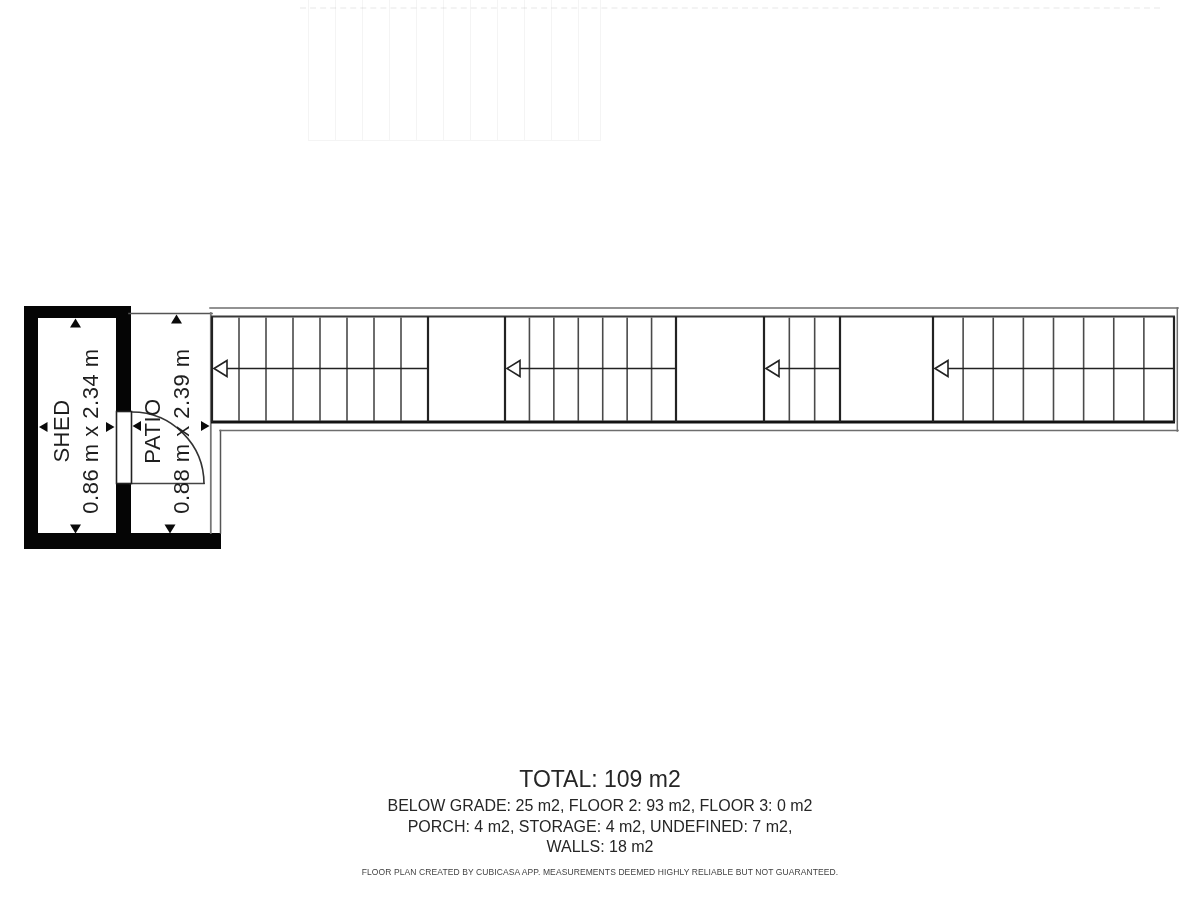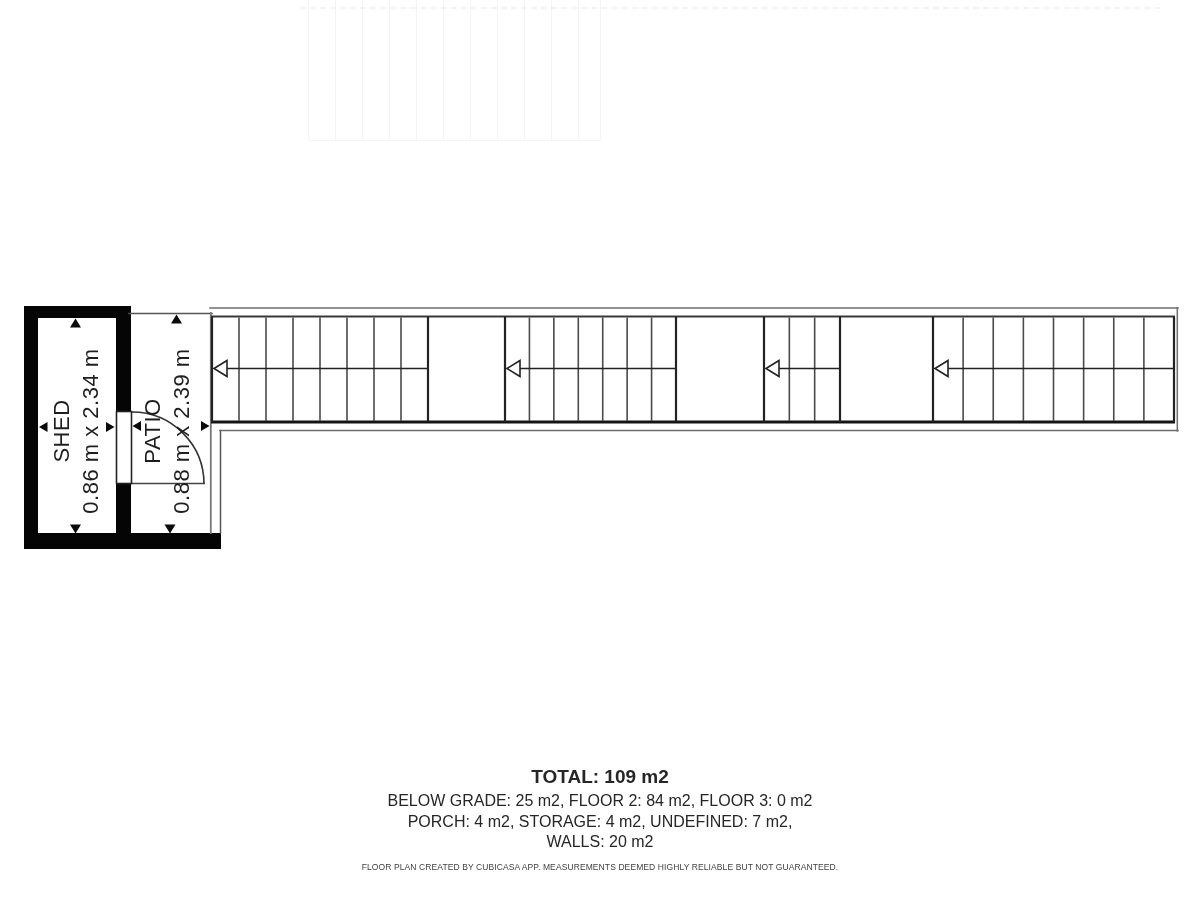--- a/index.html
+++ b/index.html
@@ -19,21 +19,21 @@
   }
   svg.plan{position:absolute;left:0;top:0;}
   .room-label{
     position:absolute;transform:translate(-50%,-50%) rotate(-90deg);
     text-align:center;white-space:nowrap;color:#1e1e1e;
     font-size:22px;line-height:29px;font-weight:500;letter-spacing:0.5px;
   }
   .summary{
     position:absolute;top:766px;left:0;width:100%;text-align:center;color:#262626;
   }
-  .summary-total{font-size:19px;font-weight:700;margin-bottom:3px;}
+  .summary-total{font-size:23px;font-weight:400;margin-bottom:3px;}
   .summary-line{font-size:16px;line-height:20.5px;}
   .disclaimer{margin-top:9px;font-size:8.5px;color:#3f3f3f;letter-spacing:0.1px;}
 </style>
 </head>
 <body>
 
 <div class="canvas">
 
   <div class="ghost-block"></div>
   <div class="ghost-dashes"></div>
@@ -122,19 +122,19 @@
     <div>SHED</div>
     <div>0.86 m x 2.34 m</div>
   </div>
   <div class="room-label" style="left:167px;top:431px;">
     <div>PATIO</div>
     <div>0.88 m x 2.39 m</div>
   </div>
 
   <div class="summary">
     <div class="summary-total">TOTAL: 109 m2</div>
-    <div class="summary-line">BELOW GRADE: 25 m2, FLOOR 2: 84 m2, FLOOR 3: 0 m2</div>
+    <div class="summary-line">BELOW GRADE: 25 m2, FLOOR 2: 93 m2, FLOOR 3: 0 m2</div>
     <div class="summary-line">PORCH: 4 m2, STORAGE: 4 m2, UNDEFINED: 7 m2,</div>
-    <div class="summary-line">WALLS: 20 m2</div>
+    <div class="summary-line">WALLS: 18 m2</div>
     <div class="disclaimer">FLOOR PLAN CREATED BY CUBICASA APP. MEASUREMENTS DEEMED HIGHLY RELIABLE BUT NOT GUARANTEED.</div>
   </div>
 
 </div>
 
 </body></html>

